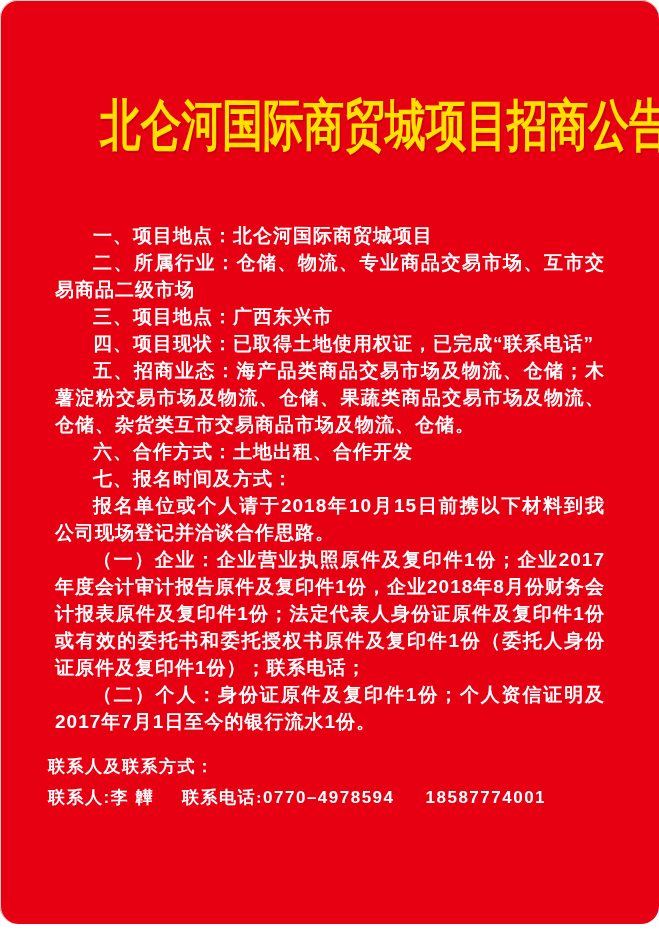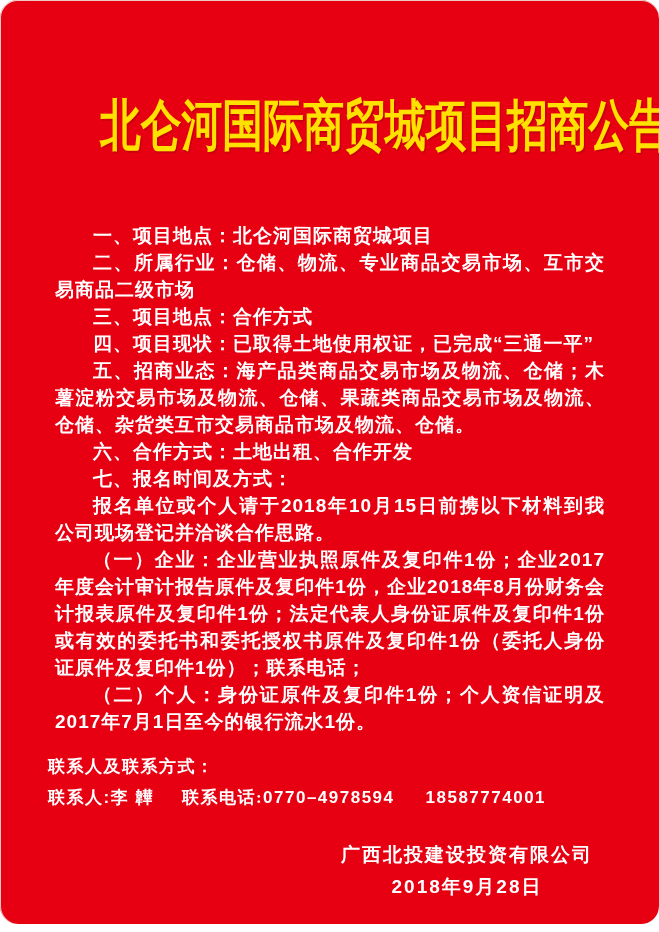--- a/index.html
+++ b/index.html
@@ -71,33 +71,29 @@
 </head>
 <body>
 
 <div class="poster">
 
   <h1 class="title"><span class="squeeze">北仑河国际商贸城项目招商公告</span></h1>
 
   <section class="body-block">
       <p class="para">一、项目地点：北仑河国际商贸城项目</p>
       <p class="para">二、所属行业：仓储、物流、专业商品交易市场、互市交易商品二级市场</p>
-      <p class="para">三、项目地点：合作方式</p>
-      <p class="para">四、项目现状：已取得土地使用权证，已完成“三通一平”</p>
+      <p class="para">三、项目地点：广西东兴市</p>
+      <p class="para">四、项目现状：已取得土地使用权证，已完成“联系电话”</p>
       <p class="para">五、招商业态：海产品类商品交易市场及物流、仓储；木薯淀粉交易市场及物流、仓储、果蔬类商品交易市场及物流、仓储、杂货类互市交易商品市场及物流、仓储。</p>
       <p class="para">六、合作方式：土地出租、合作开发</p>
       <p class="para">七、报名时间及方式：</p>
       <p class="para">报名单位或个人请于2018年10月15日前携以下材料到我公司现场登记并洽谈合作思路。</p>
       <p class="para">（一）企业：企业营业执照原件及复印件1份；企业2017年度会计审计报告原件及复印件1份，企业2018年8月份财务会计报表原件及复印件1份；法定代表人身份证原件及复印件1份或有效的委托书和委托授权书原件及复印件1份（委托人身份证原件及复印件1份）；联系电话；</p>
       <p class="para">（二）个人：身份证原件及复印件1份；个人资信证明及2017年7月1日至今的银行流水1份。</p>
     </section>
 
   <div class="contact">
     <p>联系人及联系方式：</p>
     <p><span>联系人:</span><span class="gap-name">李 韡</span><span class="gap-phone-label">联系电话:</span><span>0770–4978594</span><span class="gap-phone2">18587774001</span></p>
   </div>
 
-  <div class="signature">
-    <p>广西北投建设投资有限公司</p>
-    <p>2018年9月28日</p>
-  </div>
 
 </div>
 
 </body></html>

